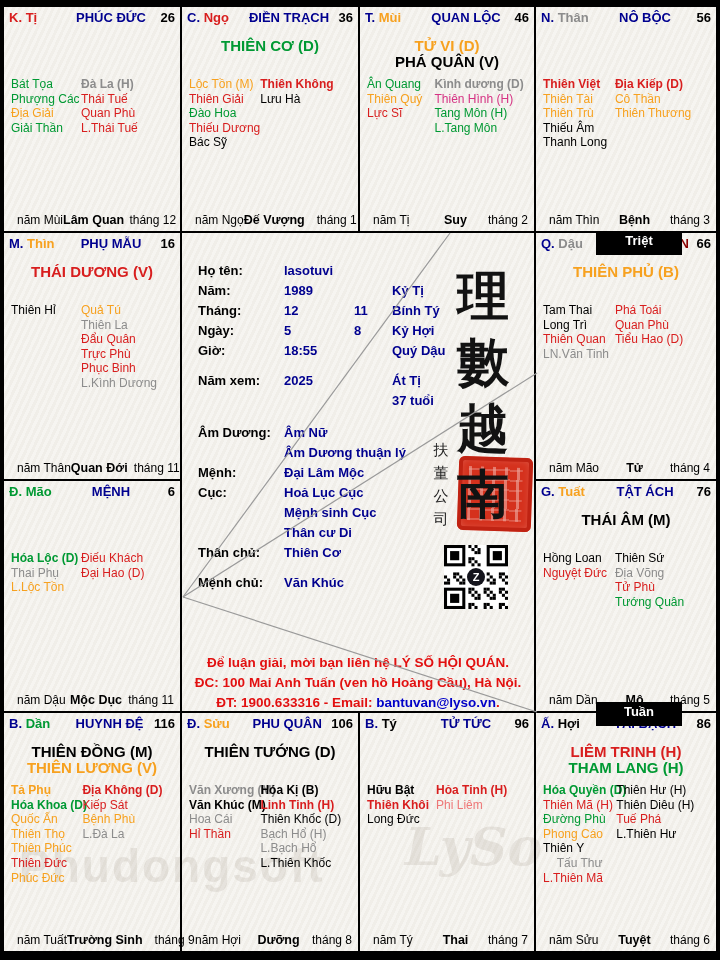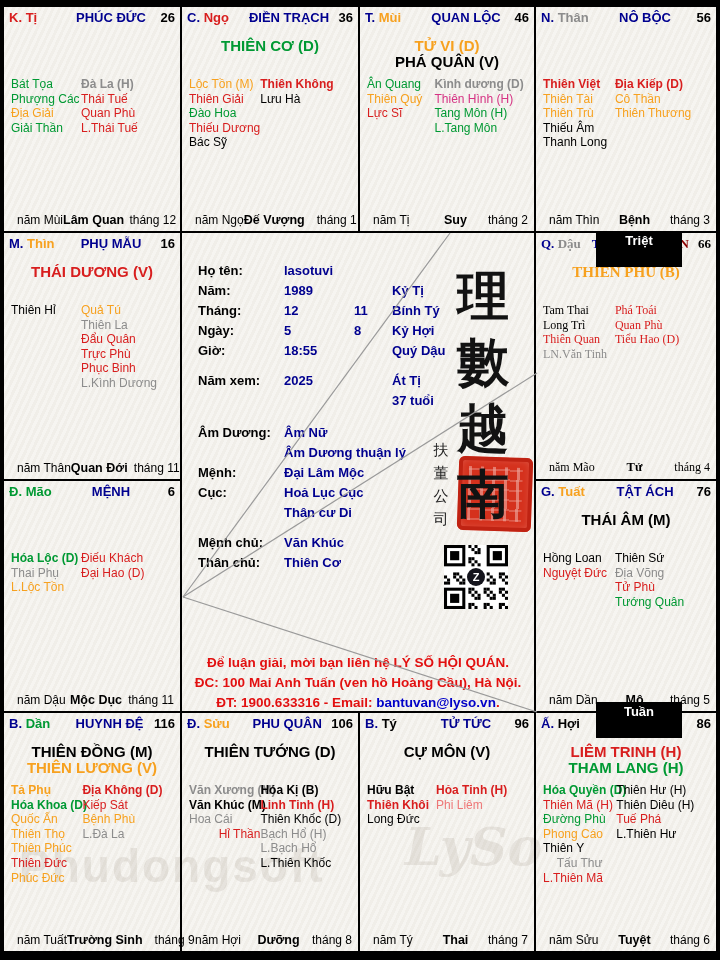--- a/index.html
+++ b/index.html
@@ -51,21 +51,21 @@
   .seal:before{content:"";position:absolute;inset:10px;
     background:repeating-linear-gradient(90deg, rgba(255,255,255,.65) 0 3px, transparent 3px 12px),
                repeating-linear-gradient(0deg, rgba(255,255,255,.4) 0 2px, transparent 2px 10px);
     opacity:.55;}
   .qrwrap{position:absolute;right:26px;top:312px;width:64px;height:64px;z-index:2;background:#fff;}
   .qrbadge{position:absolute;left:23px;top:23px;width:18px;height:18px;border-radius:50%;
     background:#14141c;color:#fff;font-size:11px;font-weight:bold;text-align:center;line-height:18px;}
   .contact{position:absolute;left:0;right:0;top:420px;text-align:center;z-index:3;
     font-size:13.5px;font-weight:bold;color:#e21010;line-height:20px;white-space:nowrap;}
   .contact .email{color:#0000c8;}
-  .ovl{position:absolute;left:593px;width:86px;height:36px;background:#000;color:#fff;
+  .ovl{position:absolute;left:593px;width:86px;height:24px;background:#000;color:#fff;
     font-size:13px;font-weight:bold;text-align:center;line-height:19px;z-index:7;}
   .ovl.triet{top:225px;}
   .ovl.tuan{top:696px;}
   .lines{position:absolute;left:-3px;top:-6px;width:720px;height:960px;z-index:4;pointer-events:none;}
   .wm{position:absolute;z-index:0;color:rgba(125,110,90,.13);font-weight:bold;pointer-events:none;}
   .wm1{left:16px;top:833px;font-size:46px;letter-spacing:2px;}
   .wm2{left:402px;top:810px;font-size:52px;font-family:"DejaVu Serif",serif;font-style:italic;}
 </style>
 </head>
 <body>
@@ -130,29 +130,33 @@
           <div class="irow">
             <span class="il">Mệnh:</span>
             <span class="iv">Đại Lâm Mộc</span>
           </div>
           <div class="irow">
             <span class="il">Cục:</span>
             <span class="iv">Hoả Lục Cục</span>
           </div>
           <div class="irow">
             <span class="il"></span>
+            <span class="iv">Mệnh sinh Cục</span>
+          </div>
+          <div class="irow">
+            <span class="il"></span>
             <span class="iv">Thân cư Di</span>
+          </div>
+          <div class="irow">
+            <span class="il">Thân chủ:</span>
+            <span class="iv">Thiên Cơ</span>
           </div>
           <div class="irow" style="margin-top: 10px;">
             <span class="il">Mệnh chủ:</span>
             <span class="iv">Văn Khúc</span>
-          </div>
-          <div class="irow">
-            <span class="il">Thân chủ:</span>
-            <span class="iv">Thiên Cơ</span>
           </div>
         </div>
       <div class="calli" id="calli">
           <div>理</div>
           <div>數</div>
           <div>越</div>
           <div>南</div>
         </div>
       <div class="calli-small" id="calliSmall">
           <div>扶</div>
@@ -395,21 +399,21 @@
             <div class="star" style="color: rgb(140, 140, 140);">L.Kình Dương</div>
           </div>
     </div>
     <div class="foot">
       <span class="fnam">năm Thân</span>
       <span class="fvan">Quan Đới</span>
       <span class="fthang">tháng 11</span>
     </div>
   </div>
 
-  <div class="pal" style="grid-area: 2 / 4; font-family: Liberation Serif, serif;">
+  <div class="pal" style="grid-area: 2 / 4;">
     <div class="hdr">
       <span class="sb"><span class="stem" style="color: rgb(0, 0, 143);">Q.</span> <span class="branch" style="color: rgb(140, 140, 140);">Dậu</span></span>
       <span class="pname">THIÊN DI</span>
       <span class="pextra">THÂN</span>
       <span class="pnum">66</span>
     </div>
     <div class="mains">
           <div style="color: rgb(247, 161, 31);">THIÊN PHỦ (B)</div>
         </div>
     <div class="cols">
@@ -529,21 +533,21 @@
       <span class="pnum">106</span>
     </div>
     <div class="mains">
           <div style="color: rgb(0, 0, 0);">THIÊN TƯỚNG (D)</div>
         </div>
     <div class="cols">
       <div class="col colL">
             <div class="star b" style="color: rgb(140, 140, 140);">Văn Xương (M)</div>
             <div class="star b" style="color: rgb(0, 0, 0);">Văn Khúc (M)</div>
             <div class="star" style="color: rgb(140, 140, 140);">Hoa Cái</div>
-            <div class="star" style="color: rgb(216, 30, 30); text-align: right;">Hỉ Thần</div>
+            <div class="star" style="color: rgb(216, 30, 30);">Hỉ Thần</div>
           </div>
       <div class="col colR">
             <div class="star b" style="color: rgb(0, 0, 0);">Hóa Kị (B)</div>
             <div class="star b" style="color: rgb(216, 30, 30);">Linh Tinh (H)</div>
             <div class="star" style="color: rgb(0, 0, 0);">Thiên Khốc (D)</div>
             <div class="star" style="color: rgb(140, 140, 140);">Bạch Hổ (H)</div>
             <div class="star" style="color: rgb(140, 140, 140);">L.Bạch Hổ</div>
             <div class="star" style="color: rgb(0, 0, 0);">L.Thiên Khốc</div>
           </div>
     </div>
@@ -554,23 +558,20 @@
     </div>
   </div>
 
   <div class="pal" style="grid-area: 4 / 3;">
     <div class="hdr">
       <span class="sb"><span class="stem" style="color: rgb(0, 0, 143);">B.</span> <span class="branch" style="color: rgb(0, 0, 0);">Tý</span></span>
       <span class="pname">TỬ TỨC</span>
       <span class="pextra"></span>
       <span class="pnum">96</span>
     </div>
-    <div class="mains">
-          <div style="color: rgb(0, 0, 0);">CỰ MÔN (V)</div>
-        </div>
     <div class="cols">
       <div class="col colL">
             <div class="star b" style="color: rgb(0, 0, 0);">Hữu Bật</div>
             <div class="star b" style="color: rgb(216, 30, 30);">Thiên Khôi</div>
             <div class="star" style="color: rgb(0, 0, 0);">Long Đức</div>
           </div>
       <div class="col colR">
             <div class="star b" style="color: rgb(216, 30, 30);">Hỏa Tinh (H)</div>
             <div class="star" style="color: rgb(238, 119, 119);">Phi Liêm</div>
           </div>

